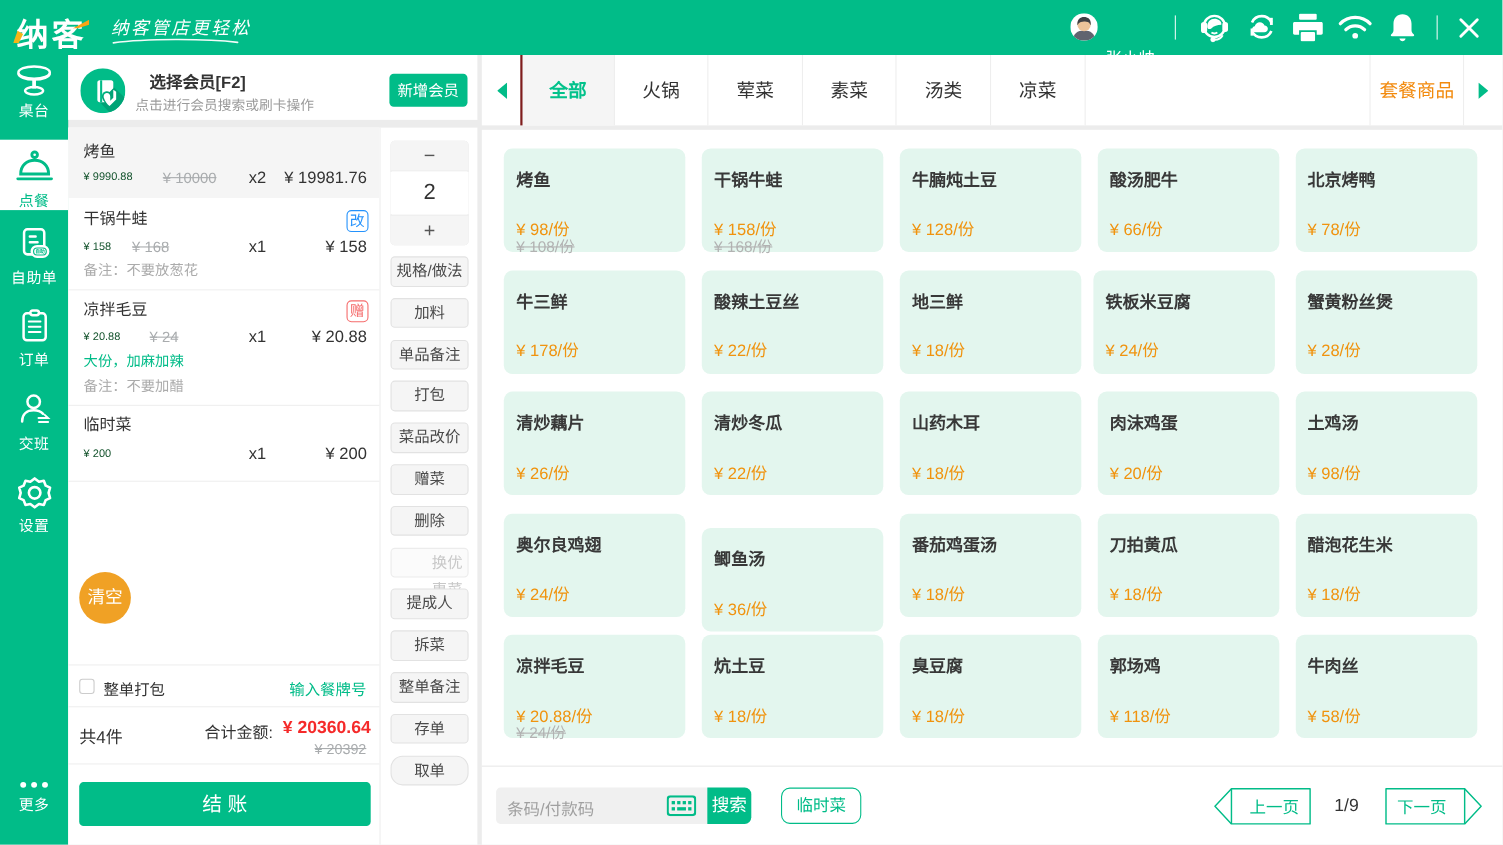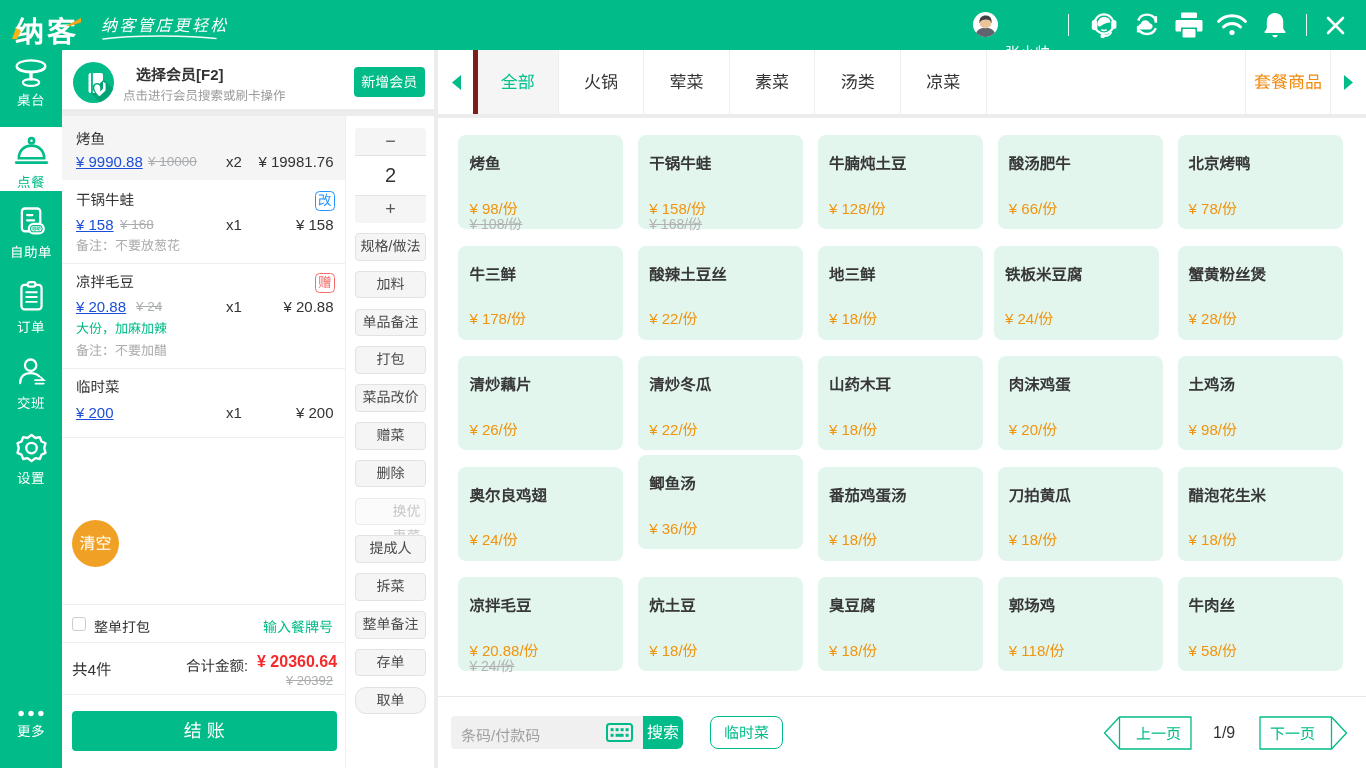--- a/index.html
+++ b/index.html
@@ -19,21 +19,21 @@
   .nav svg { display:block; margin:3px auto 0; }
   .nav .lbl { font-size:13.5px; margin-top:1px; letter-spacing:0.5px; }
   .nav.active { background:#fff; color:#01bc88; }
   
   #mhead { left:62px; top:50px; width:372px; height:58.5px; background:#fff; }
   #lpanel { left:62px; top:115.5px; width:372px; height:652.5px; background:#fff; }
   #ldiv { left:344.5px; top:115.5px; width:1px; height:652.5px; background:#eee; }
   .itm { position:absolute; left:0; width:282.5px; }
   .itm .nm { position:absolute; left:14px; top:0; font-size:14.5px; line-height:15px; color:#333; }
   .prow { position:absolute; left:0; width:282.5px; height:18px; line-height:18px; }
-  .prow .p1 { position:absolute; left:14px; font-size:15px; color:#1d4ed8;text-decoration:underline; }
+  .prow .p1 { position:absolute; left:14px; font-size:10px; color:#14532d; }
   .prow .p0 { position:absolute; font-size:13.5px; color:#a9acae; text-decoration:line-through; }
   .prow .qn { position:absolute; left:157px; width:30px; text-align:center; font-size:15px; color:#333; }
   .prow .pt { position:absolute; right:11px; font-size:15px; color:#333; text-align:right; }
   .note { position:absolute; left:14px; font-size:13px; line-height:14px; color:#ababab; }
   .spec { position:absolute; left:14px; font-size:13px; line-height:14px; color:#01bc88; }
   .tag { position:absolute; right:10px; width:19.5px; height:19.5px; border-radius:4.5px; font-size:13.5px; line-height:18px; text-align:center; }
   .tag.b { border:1.3px solid #2492fc; color:#2492fc; background:#fff; }
   .tag.r { border:1.3px solid #f56c6c; color:#f56c6c; background:#fff; }
   .sep { position:absolute; left:0; width:282.5px; height:1px; background:#efefef; }
   
@@ -268,21 +268,21 @@
 <div class="mbtn" style="left:355px; top:422px;">赠菜</div>
 <div class="mbtn" style="left:355px; top:459.8px;">删除</div>
 <div class="mbtn dis" style="left:355px; top:497.6px;padding-left:32px;">换优惠菜</div>
 <div class="mbtn" style="left:355px; top:535.4px;">提成人</div>
 <div class="mbtn" style="left:355px; top:573.2px;">拆菜</div>
 <div class="mbtn" style="left:355px; top:611px;">整单备注</div>
 <div class="mbtn" style="left:355px; top:648.8px;">存单</div>
 <div class="mbtn" style="left:355px; top:686.6px;border-radius:11px;">取单</div>
 
 <div class="abs" id="tabbar"></div>
-<div class="tab" style="left:473px; width:85.6px; background:#f5f5f5; color:#02c28b; border-left:5px solid #7f1d1d;">全部</div>
+<div class="tab" style="left:473px; width:85.6px; background:#f5f5f5; color:#02c28b; border-left:2px solid #7f1d1d;font-weight:bold;">全部</div>
 <div class="tab" style="left:558.6px; width:85.6px;">火锅</div>
 <div class="tab" style="left:644.2px; width:85.6px;">荤菜</div>
 <div class="tab" style="left:729.8px; width:85.6px;">素菜</div>
 <div class="tab" style="left:815.4px; width:85.6px;">汤类</div>
 <div class="tab" style="left:901px; width:85.6px;">凉菜</div>
 <div class="tab" style="left:1245px; width:86px; border-left:1px solid #eee; color:#f28a0d;">套餐商品</div>
 
 <div class="abs" id="content"></div>
 <div class="abs" id="botline"></div>
 <div id="cards">
@@ -345,21 +345,21 @@
       <span class="cp">¥ 20/份</span>
     </div>
 <div class="card" style="left:1177.6px;top:356px;">
       <span class="cn">土鸡汤</span>
       <span class="cp">¥ 98/份</span>
     </div>
 <div class="card" style="left:458.4px;top:466.5px;">
       <span class="cn">奥尔良鸡翅</span>
       <span class="cp">¥ 24/份</span>
     </div>
-<div class="card" style="left:638.2px;top:455px;">
+<div class="card" style="left:638.2px;top:480px;">
       <span class="cn">鲫鱼汤</span>
       <span class="cp">¥ 36/份</span>
     </div>
 <div class="card" style="left:818px;top:466.5px;">
       <span class="cn">番茄鸡蛋汤</span>
       <span class="cp">¥ 18/份</span>
     </div>
 <div class="card" style="left:997.8px;top:466.5px;">
       <span class="cn">刀拍黄瓜</span>
       <span class="cp">¥ 18/份</span>

